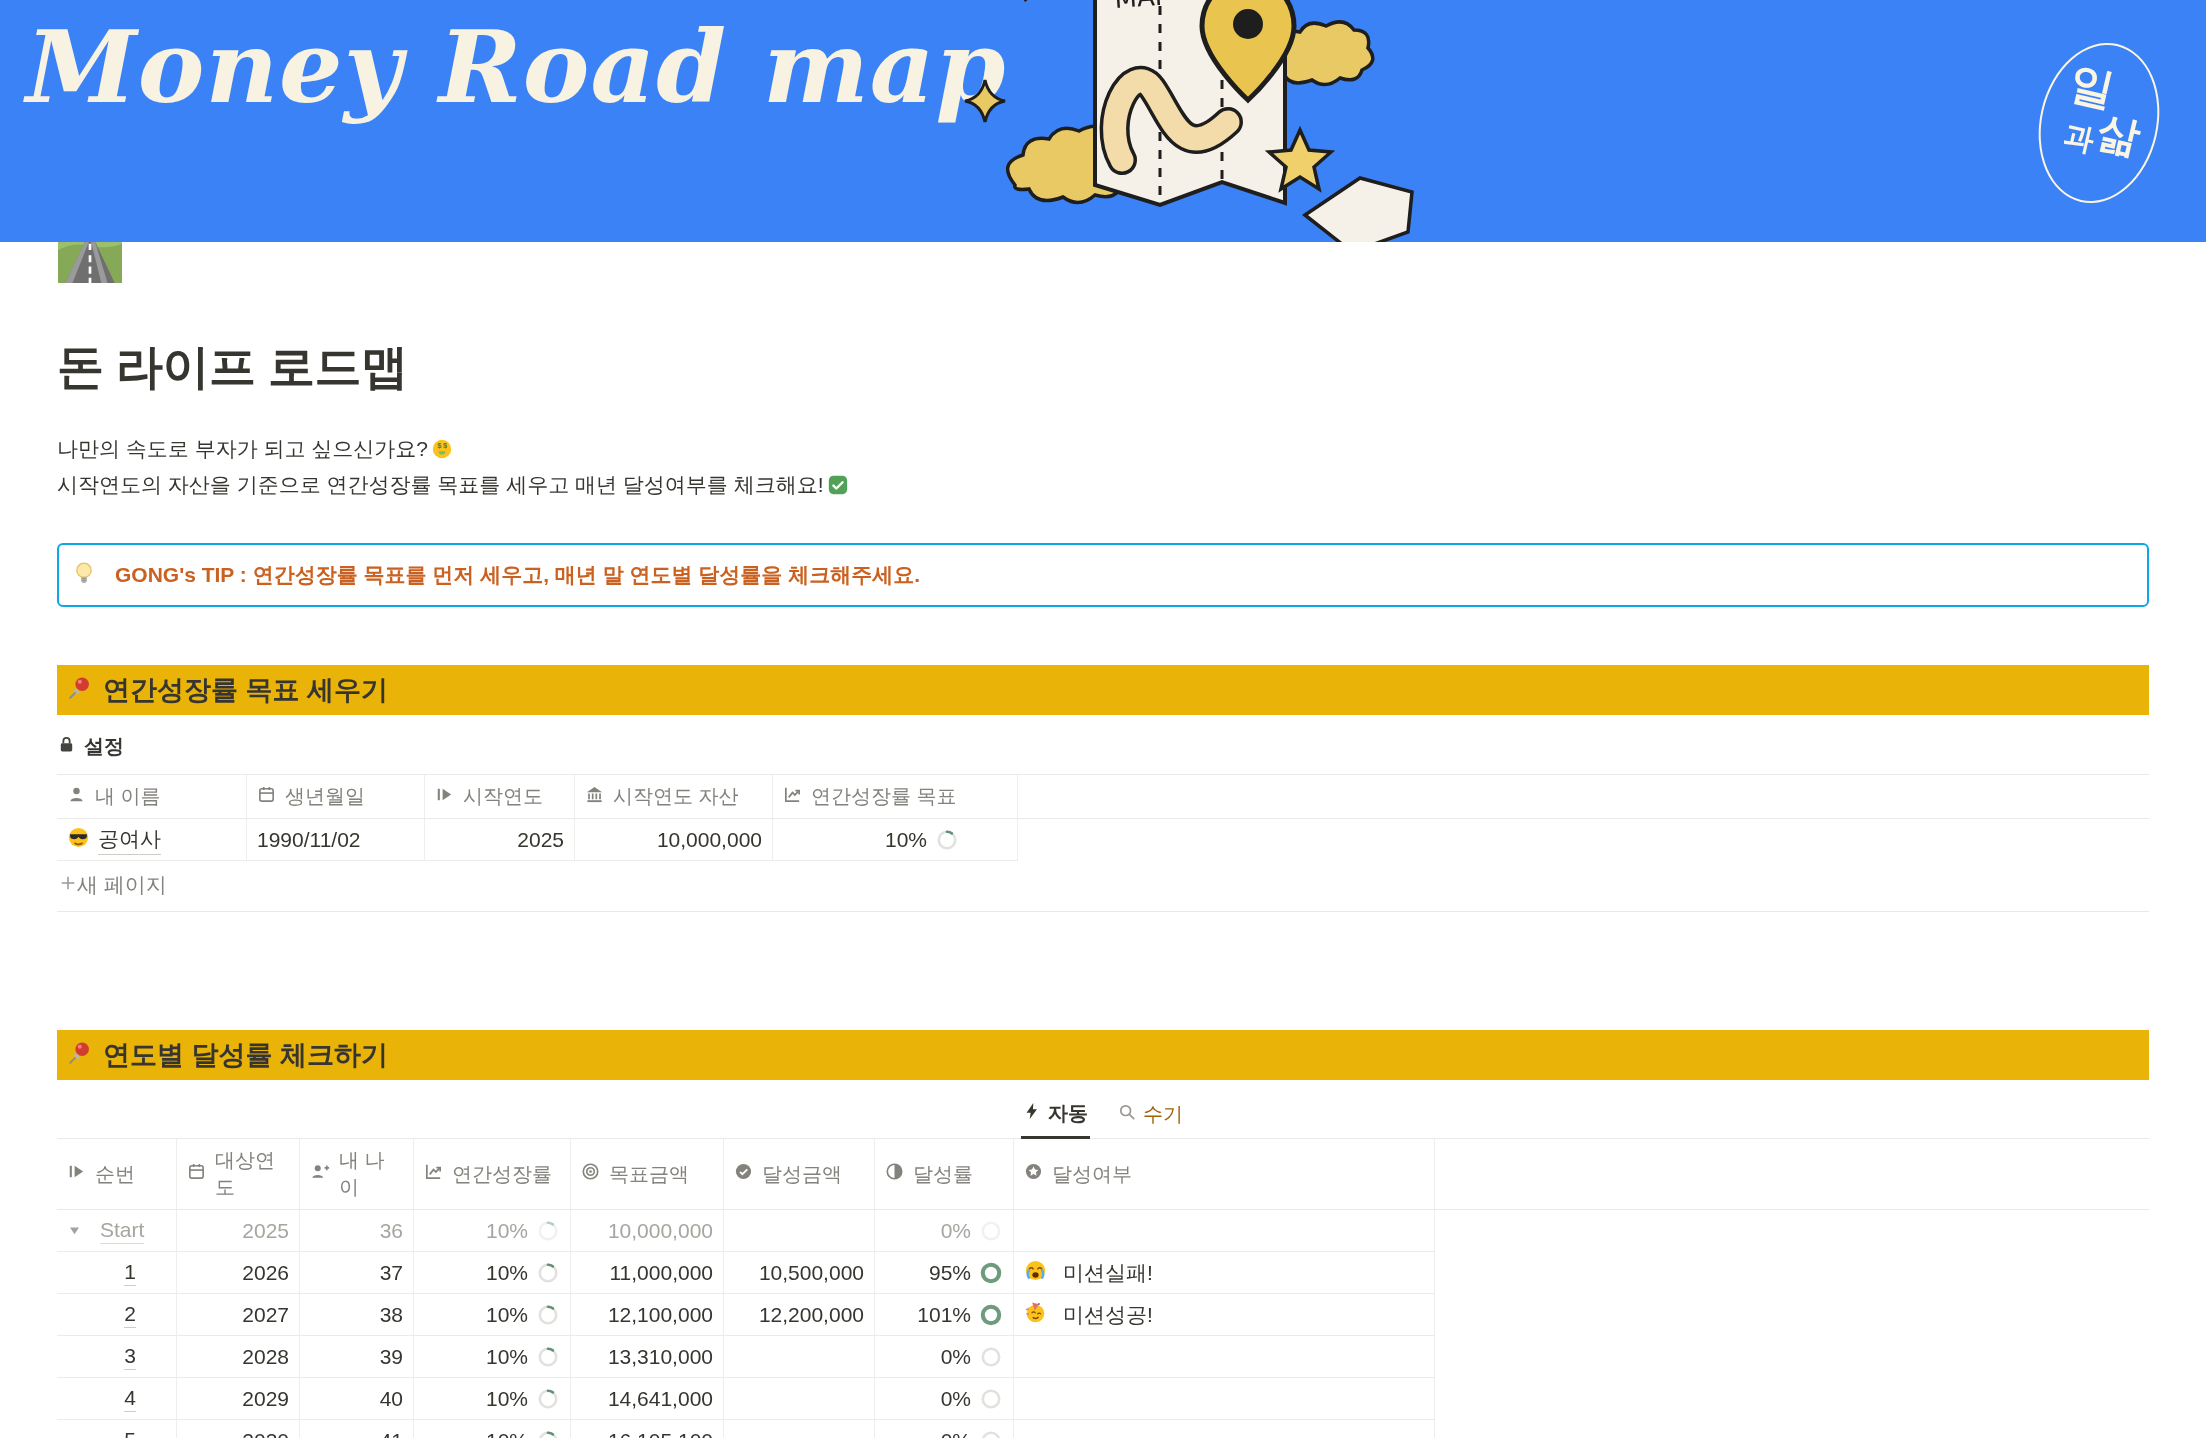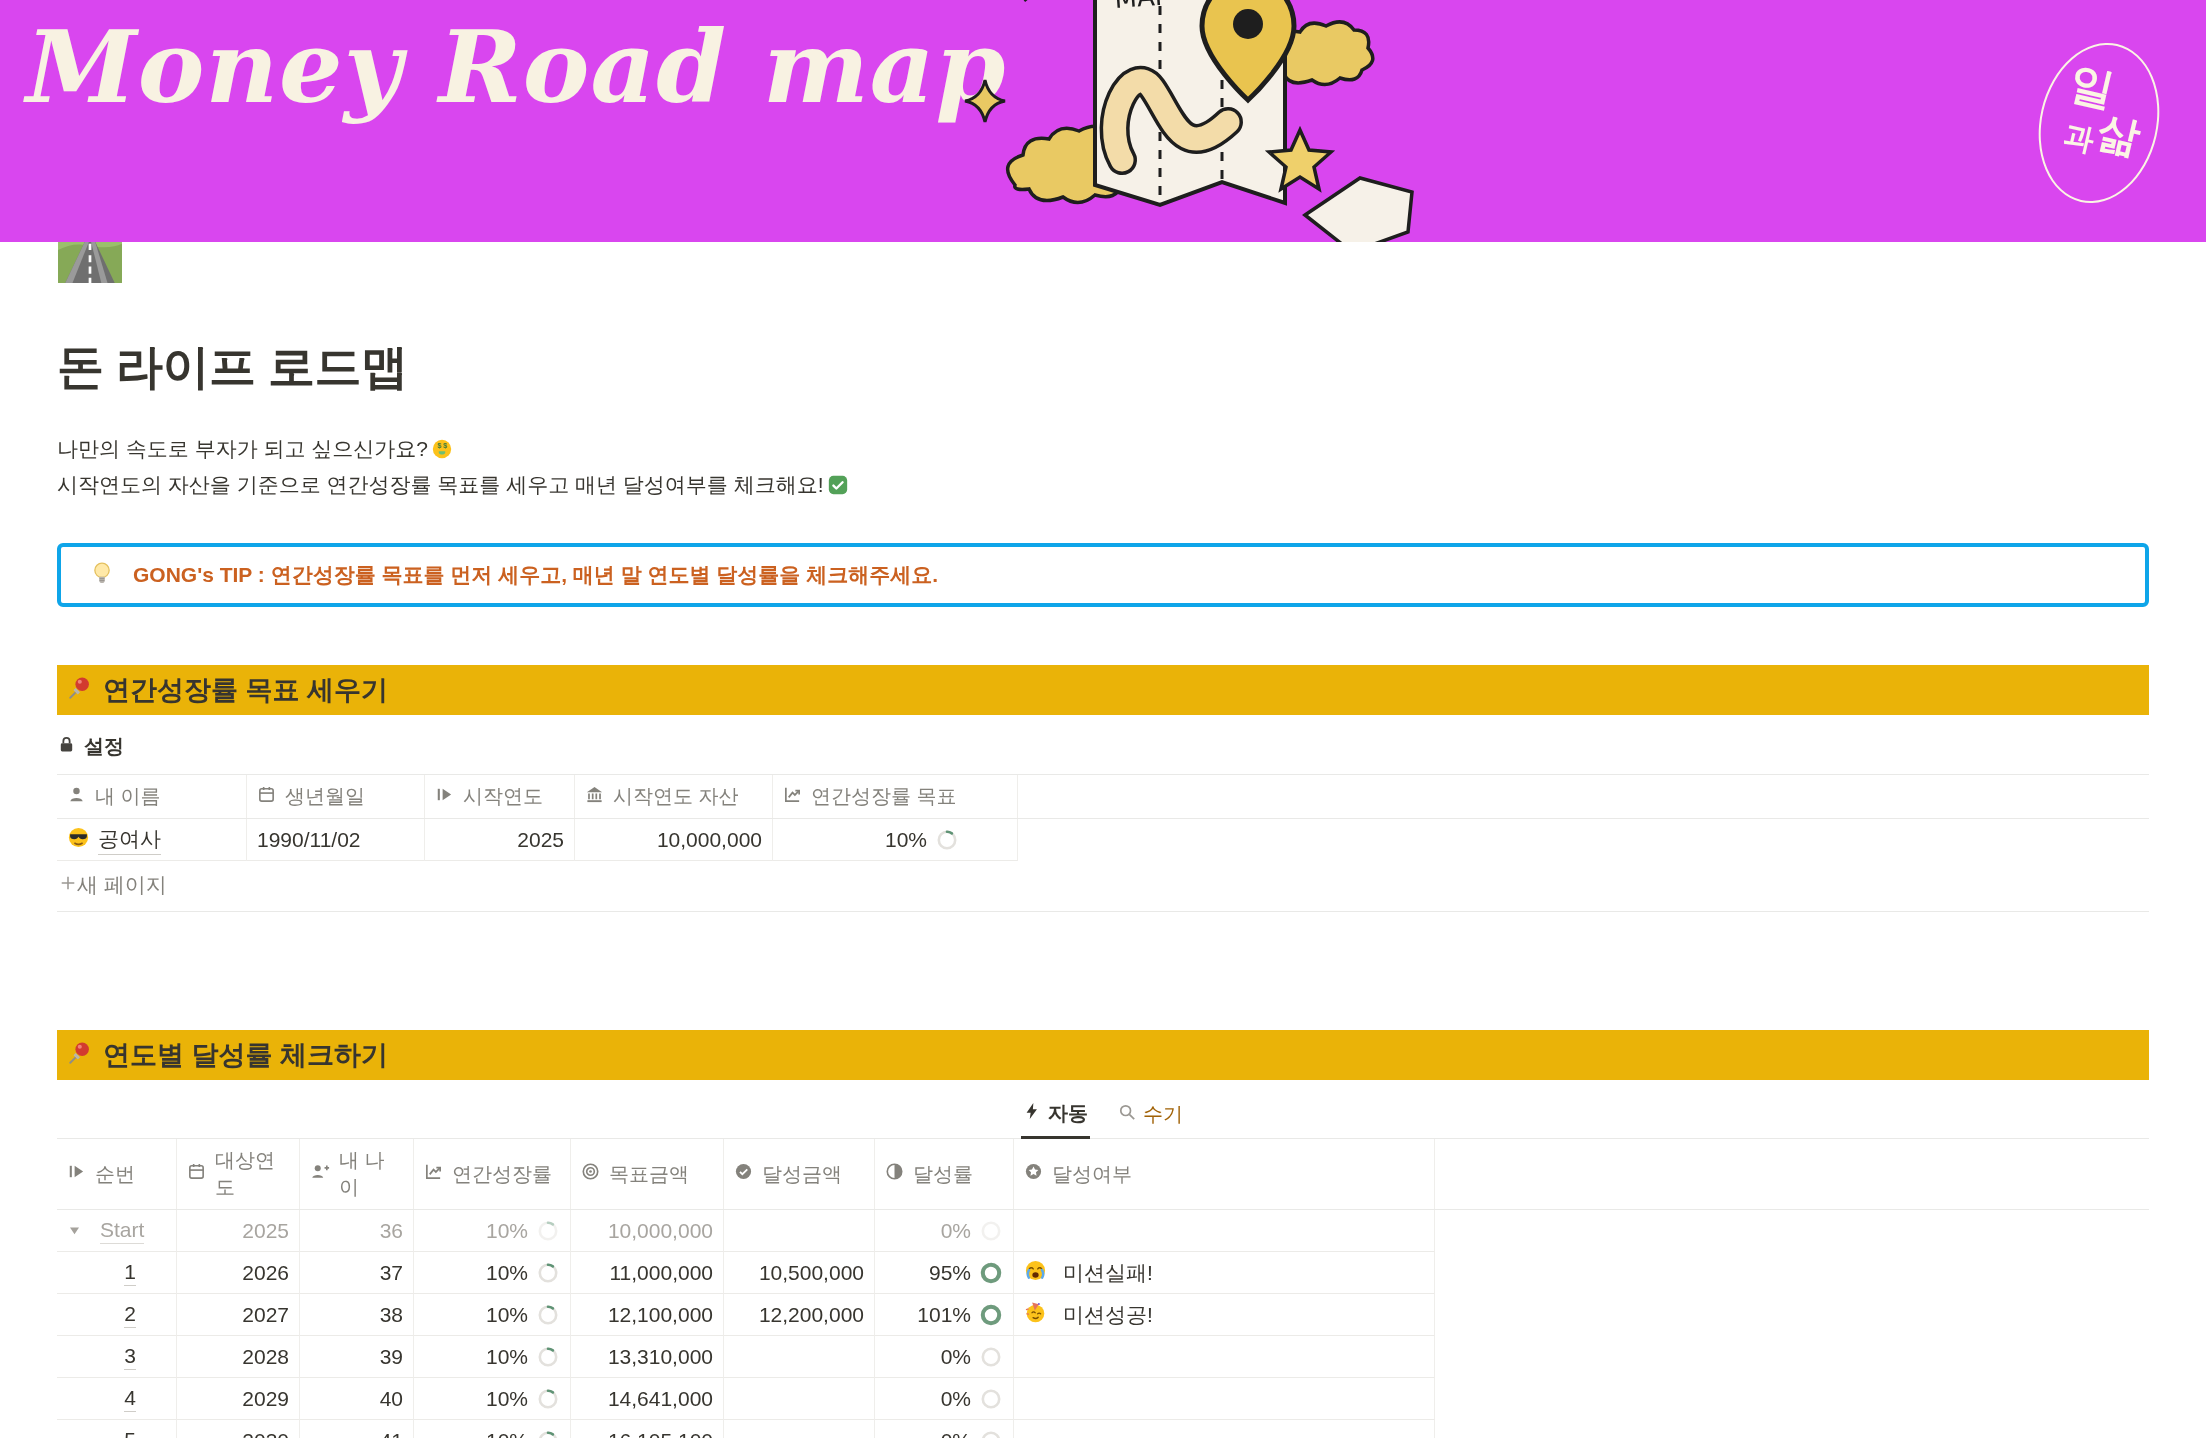--- a/index.html
+++ b/index.html
@@ -1,39 +1,39 @@
 <!DOCTYPE html>
 <html><head>
 <meta charset="utf-8">
 <style>
   * { margin:0; padding:0; box-sizing:border-box; }
   html,body { width:2206px; height:1438px; overflow:hidden; background:#fff;
     font-family:"Liberation Sans","DejaVu Sans",sans-serif; color:#37352F; }
 
   
-  .banner { position:relative; height:242px; background:#d946ef; overflow:hidden; }
+  .banner { position:relative; height:242px; background:#3b82f6; overflow:hidden; }
   .banner-title { position:absolute; left:26px; top:8px; font-family:"DejaVu Serif",serif;
     font-style:italic; font-weight:600; font-size:100px; color:#F8F2E2; letter-spacing:1px; }
   .banner-art { position:absolute; left:960px; top:-40px; }
   .banner-logo { position:absolute; right:48px; top:42px; width:118px; height:162px;
     border:2.5px solid #FBF5E4; border-radius:50%; transform:rotate(13deg); color:#FBF5E4; }
   .banner-logo span { position:absolute; font-weight:700; }
   .lg0 { left:20px; top:16px;  font-size:44px; }
   .lg1 { left:26px; top:78px;  font-size:30px; }
   .lg2 { left:58px; top:58px;  font-size:42px; }
 
   
   .content { padding:0 57px; }
   .page-icon { margin-top:-24px; width:66px; height:66px; }
   h1.page-title { margin-top:52px; font-size:47px; font-weight:700; letter-spacing:-0.5px; }
   .desc { margin-top:34px; font-size:21px; line-height:32px; }
   .desc .em { display:inline-block; vertical-align:-4px; margin-left:3px; }
 
-  .callout { margin-top:38px; height:64px; border:4px solid #0ea5e9; border-radius:6px;
-    display:flex; align-items:center; gap:18px; padding:0 28px; background:#fff; }
+  .callout { margin-top:38px; height:64px; border:2px solid #0ea5e9; border-radius:6px;
+    display:flex; align-items:center; gap:18px; padding:0 12px; background:#fff; }
   .callout-text { font-size:21px; font-weight:700; color:#CB6120; }
 
   .section-band { margin-top:58px; background:#eab308; padding:7px 10px; display:flex;
     align-items:center; gap:10px; }
   .section-band .stitle { font-size:27px; font-weight:700; }
   .band2 { margin-top:118px; }
 
   .view-tab { margin-top:18px; display:flex; align-items:center; gap:8px;
     font-size:20px; font-weight:600; }
 

